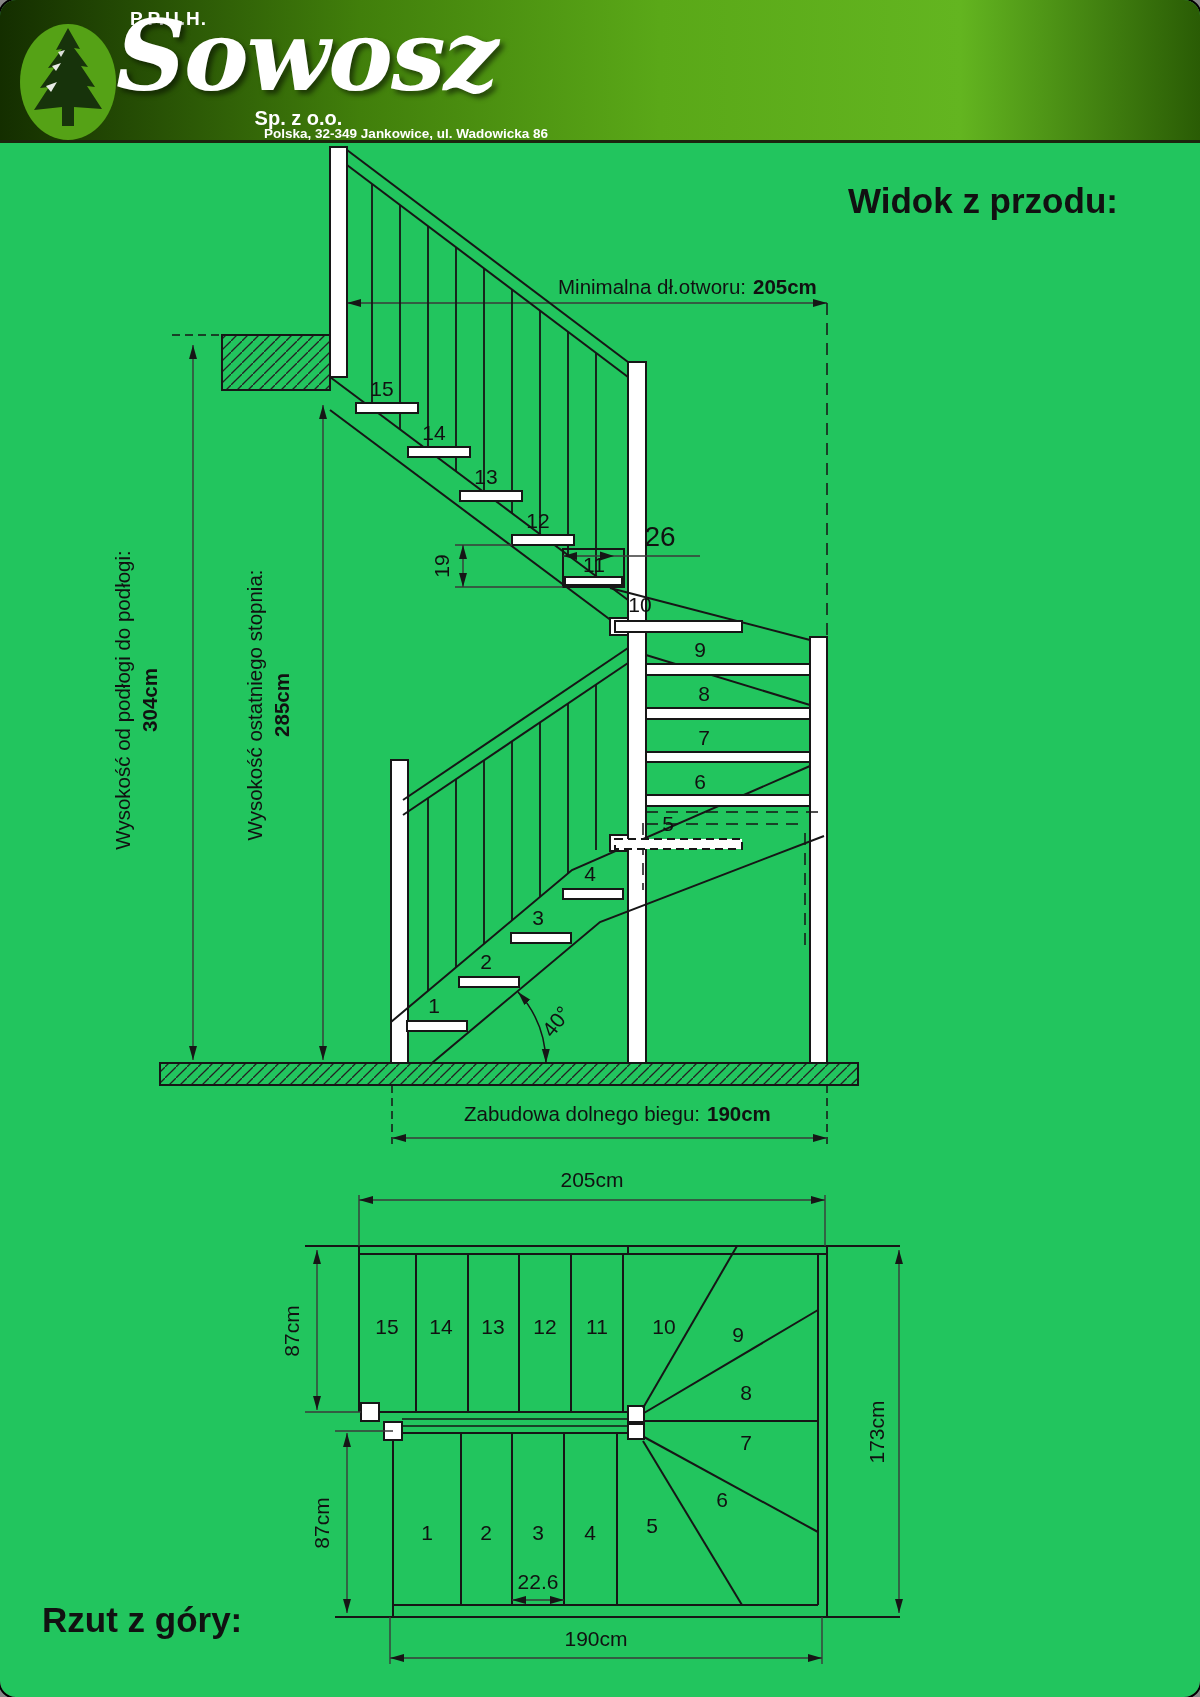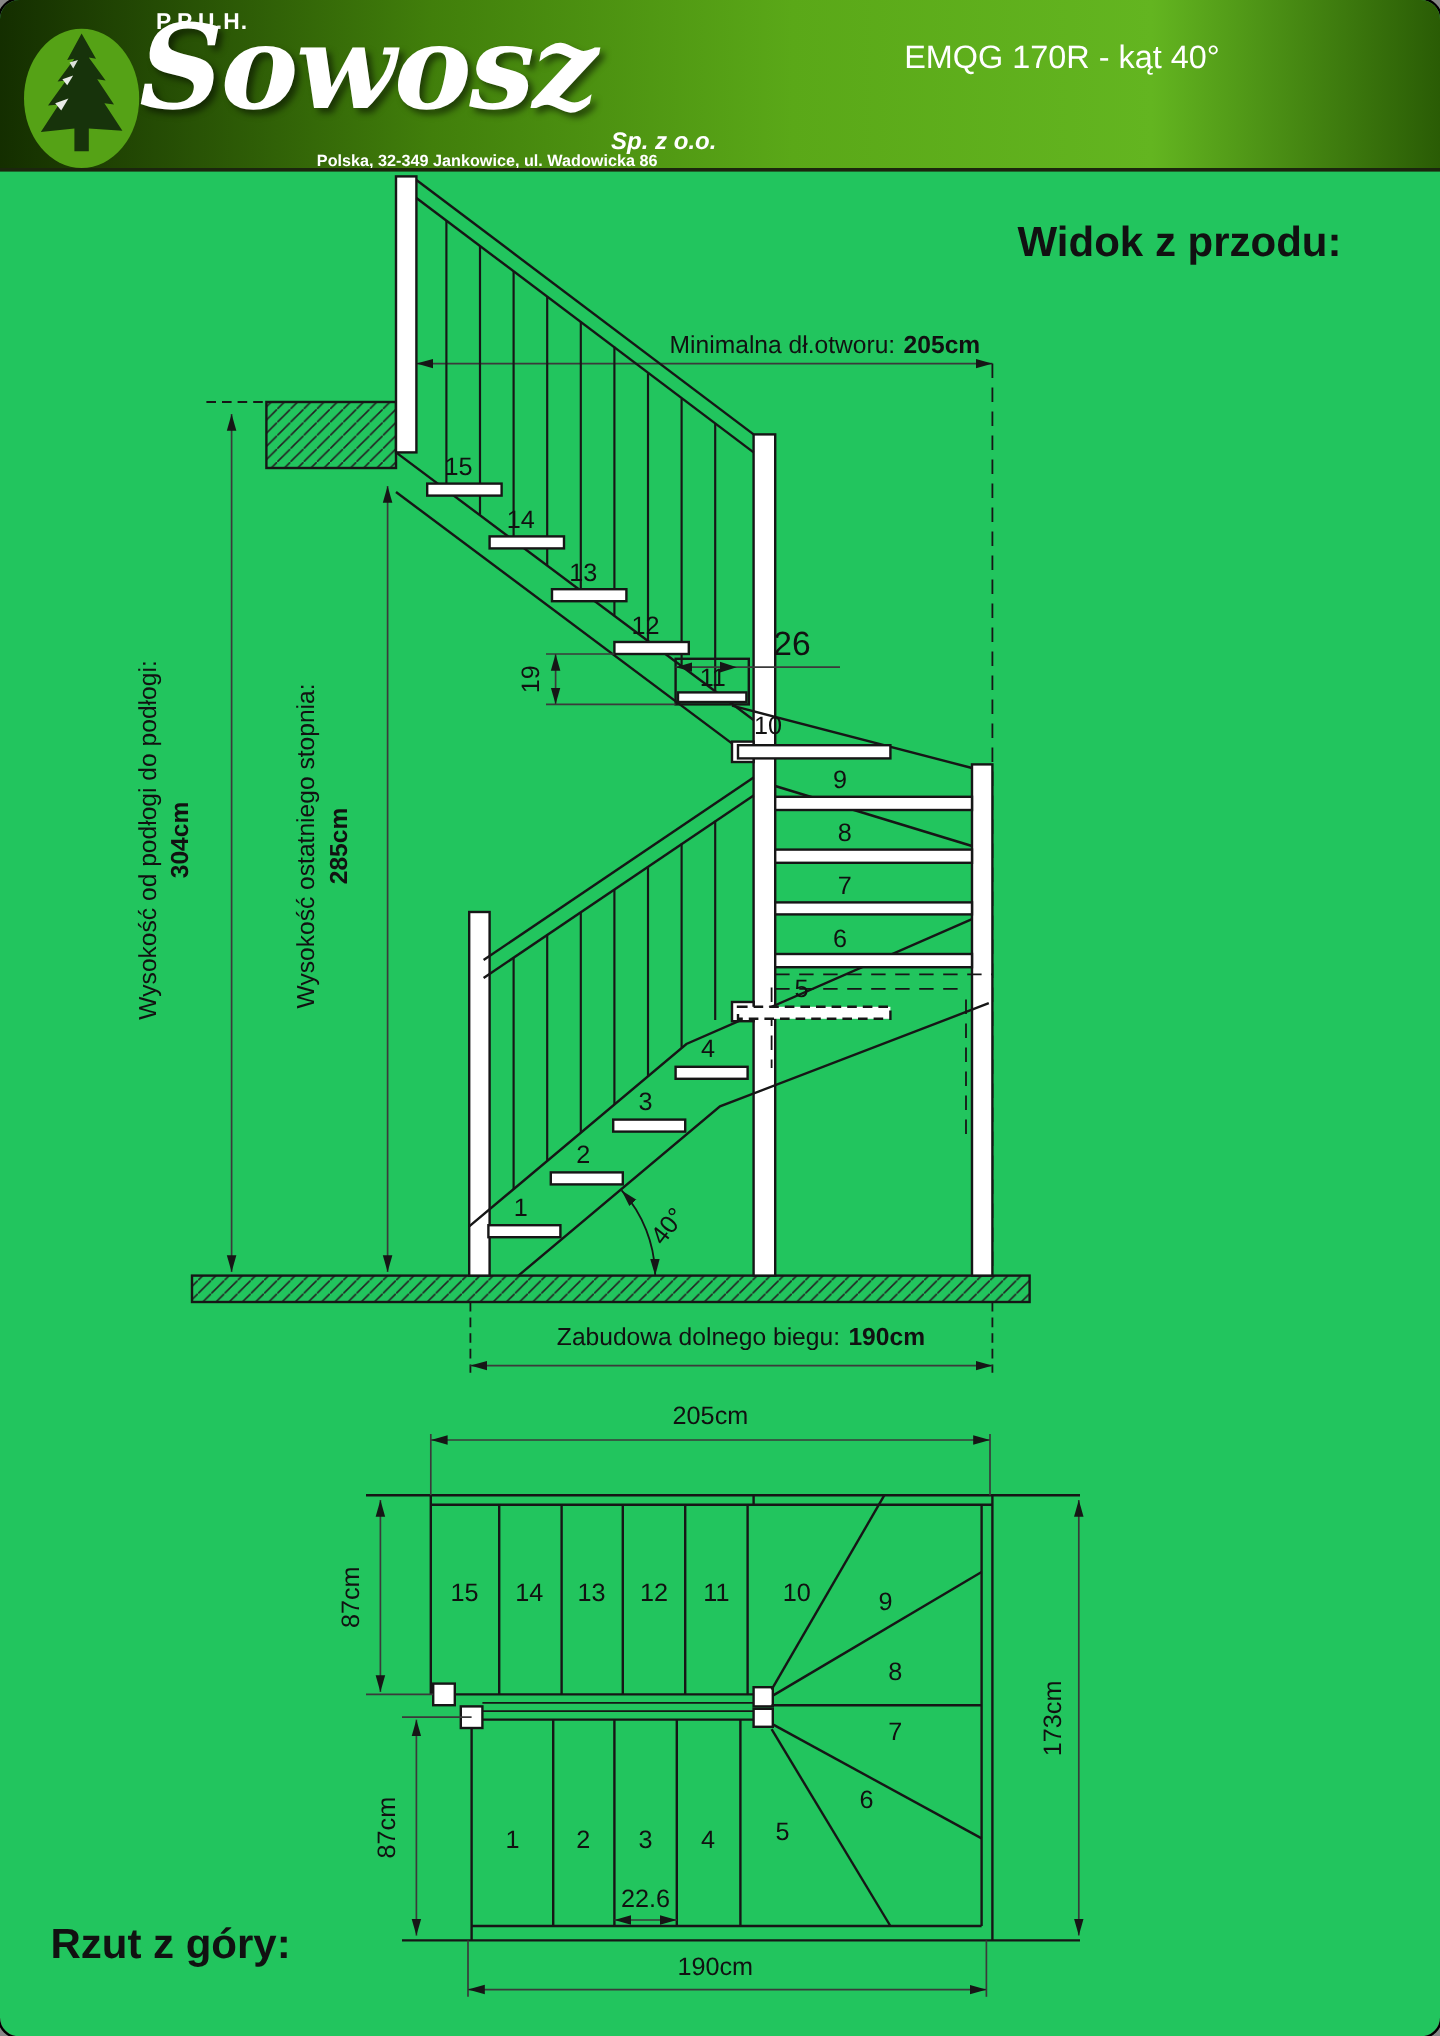--- a/index.html
+++ b/index.html
@@ -7,22 +7,22 @@
         outline:2px solid #000;overflow:hidden;font-family:"Liberation Sans",sans-serif;border-radius:16px;}
   
   .hdr{position:absolute;left:0;top:0;width:1200px;height:140px;overflow:hidden;
        border-bottom:3px solid #1b260d;
        background:linear-gradient(90deg,var(--header_dark) 0%,var(--header_mid) 30%,
                   var(--header_bright) 55%,var(--header_bright2) 80%,var(--header_edge) 100%);}
   .ppuh{position:absolute;left:130px;top:8px;color:#fff;font-weight:bold;font-size:19px;letter-spacing:1px;}
   .logoword{position:absolute;left:116px;top:8px;color:#fff;font-family:"DejaVu Serif",serif;
             font-style:italic;font-weight:bold;font-size:97px;line-height:1;
             text-shadow:4px 4px 5px rgba(0,0,0,.5);letter-spacing:-2px;}
-  .spzoo{position:absolute;left:0;top:108px;width:597px;text-align:right;color:#fff;
-         font-weight:bold;font-size:20px;line-height:1;font-style:italic;}
+  .spzoo{position:absolute;left:0;top:108px;width:597px;text-align:center;color:#fff;
+         font-weight:bold;font-size:20px;line-height:1;}
   .addr{position:absolute;left:186px;top:127px;width:440px;text-align:center;color:#fff;
         font-weight:bold;font-size:13.5px;line-height:1;}
   .htitle{position:absolute;left:590px;top:30px;width:590px;text-align:center;color:#fff;}
   .htitle .l1{font-size:27px;font-weight:bold;line-height:1.35;}
   .htitle .l2{font-size:27px;line-height:1.35;}
   .logoellipse{position:absolute;left:18px;top:22px;}
   
   svg.draw{position:absolute;left:0;top:0;}
   .ln{stroke:#161616;stroke-width:2;fill:none;}
   .tn{stroke:#161616;stroke-width:1.5;fill:none;}
@@ -51,21 +51,20 @@
       <path d="M50 6 L38 28 L44 27 L30 46 L37 45 L22 66 L31 65 L16 88 L44 85 L44 104 L56 104 L56 85 L84 87 L69 64 L77 65 L63 44 L70 45 L56 26 L62 27 Z" fill="#17330b"></path>
       <path d="M34 44 L43 41 L38 49 Z" fill="#ffffff" opacity="0.9"></path>
       <path d="M28 64 L39 60 L33 70 Z" fill="#ffffff" opacity="0.9"></path>
       <path d="M40 30 L47 28 L43 35 Z" fill="#ffffff" opacity="0.85"></path>
     </svg>
     <div class="ppuh">P.P.U.H.</div>
     <div class="logoword">Sowosz</div>
     <div class="spzoo">Sp. z o.o.</div>
     <div class="addr">Polska, 32-349 Jankowice, ul. Wadowicka 86</div>
     <div class="htitle">
-      <div class="l2">EMQG 170R - kąt 40°</div>
     </div>
   </div>
 
   <svg class="draw" width="1200" height="1697" viewBox="0 0 1200 1697">
     <defs>
       <marker id="arr" viewBox="0 0 12 8" refX="12" refY="4" markerWidth="14" markerHeight="10" markerUnits="userSpaceOnUse" orient="auto-start-reverse">
         <path d="M12,4 L0,0.6 L0,7.4 Z" fill="#161616"></path>
       </marker>
       <pattern id="hat" width="11" height="11" patternUnits="userSpaceOnUse">
         <path d="M0,11 L11,0" stroke="#222" stroke-width="1.3"></path>

